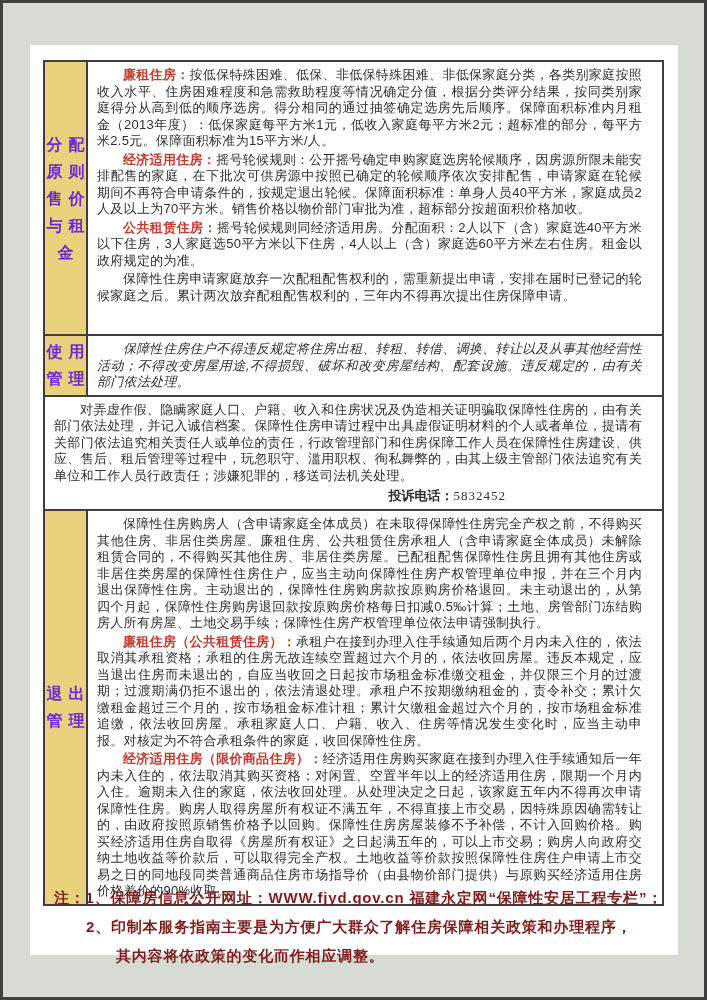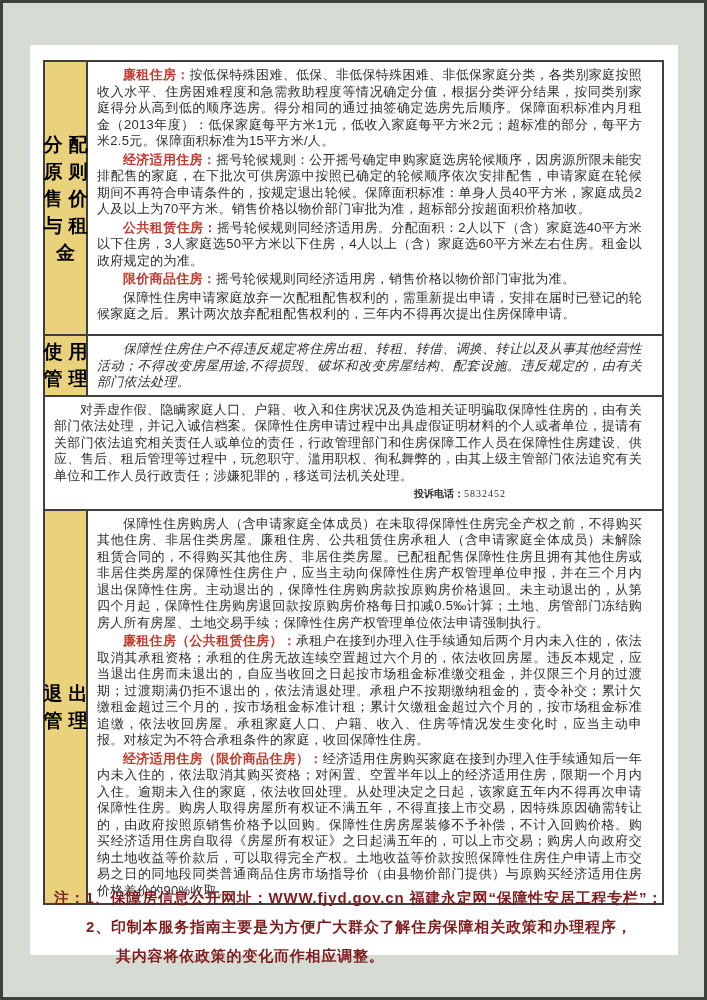--- a/index.html
+++ b/index.html
@@ -26,21 +26,21 @@
   }
   .row{display:flex;}
   .row + .row{border-top:2px solid var(--border,#3f3f3f);}
   .cell-label{
     width:41px;flex:0 0 41px;
     background:var(--label_bg,#ead17b);
     border-right:2px solid var(--border,#3f3f3f);
     display:flex;align-items:center;justify-content:center;
   }
   .label-line{
-    font-size:19px;font-weight:bold;color:#000000;
+    font-size:16px;font-weight:bold;color:#6d28d9;
     line-height:27px;text-align:center;
     letter-spacing:6px;padding-left:6px;white-space:nowrap;
   }
   .cell-content{
     flex:1;box-sizing:border-box;
     padding:5px 20px 4px 9px;
     overflow:hidden;
   }
   .h1{min-height:272px;}
   .h2{min-height:49px;font-style:italic;}
@@ -48,21 +48,21 @@
   .h4{min-height:372px;}
   .p{
     margin:0;text-indent:2em;
     font-size:13px;line-height:16.5px;letter-spacing:0.3px;
     color:#2e2e2e;text-align:justify;
   }
   .p + .p{margin-top:2px;}
   .ph{color:var(--red,#c23a2e);font-weight:bold;}
   .phone{
     margin-top:3px;text-align:right;padding-right:136px;
-    font-size:10px;color:#2e2e2e;font-weight:bold;
+    font-size:13px;color:#2e2e2e;font-weight:bold;
   }
   .phone-num{
     font-family:"Liberation Serif","DejaVu Serif",serif;
     font-weight:normal;letter-spacing:1px;
   }
   .notes{
     position:absolute;left:24px;top:838px;width:608px;
     color:#7f1d1d;font-weight:bold;
     font-size:15px;line-height:29px;letter-spacing:0.8px;
   }
@@ -85,21 +85,20 @@
             <div class="label-line">原则</div>
             <div class="label-line">售价</div>
             <div class="label-line">与租</div>
             <div class="label-line">金</div>
           </div>
         </div>
         <div class="cell-content h1">
           <p class="p"><span class="ph">廉租住房：</span><span>按低保特殊困难、低保、非低保特殊困难、非低保家庭分类，各类别家庭按照收入水平、住房困难程度和急需救助程度等情况确定分值，根据分类评分结果，按同类别家庭得分从高到低的顺序选房。得分相同的通过抽签确定选房先后顺序。保障面积标准内月租金（2013年度）：低保家庭每平方米1元，低收入家庭每平方米2元；超标准的部分，每平方米2.5元。保障面积标准为15平方米/人。</span></p>
           <p class="p"><span class="ph">经济适用住房：</span><span>摇号轮候规则：公开摇号确定申购家庭选房轮候顺序，因房源所限未能安排配售的家庭，在下批次可供房源中按照已确定的轮候顺序依次安排配售，申请家庭在轮候期间不再符合申请条件的，按规定退出轮候。保障面积标准：单身人员40平方米，家庭成员2人及以上为70平方米。销售价格以物价部门审批为准，超标部分按超面积价格加收。</span></p>
           <p class="p"><span class="ph">公共租赁住房：</span><span>摇号轮候规则同经济适用房。分配面积：2人以下（含）家庭选40平方米以下住房，3人家庭选50平方米以下住房，4人以上（含）家庭选60平方米左右住房。租金以政府规定的为准。</span></p>
-          <p class="p"><span class="ph">限价商品住房：</span><span>摇号轮候规则同经济适用房，销售价格以物价部门审批为准。</span></p>
           <p class="p"><span class="ph"></span><span>保障性住房申请家庭放弃一次配租配售权利的，需重新提出申请，安排在届时已登记的轮候家庭之后。累计两次放弃配租配售权利的，三年内不得再次提出住房保障申请。</span></p>
         </div>
       </div>
 
       <div class="row">
         <div class="cell-label">
           <div>
             <div class="label-line">使用</div>
             <div class="label-line">管理</div>
           </div>

